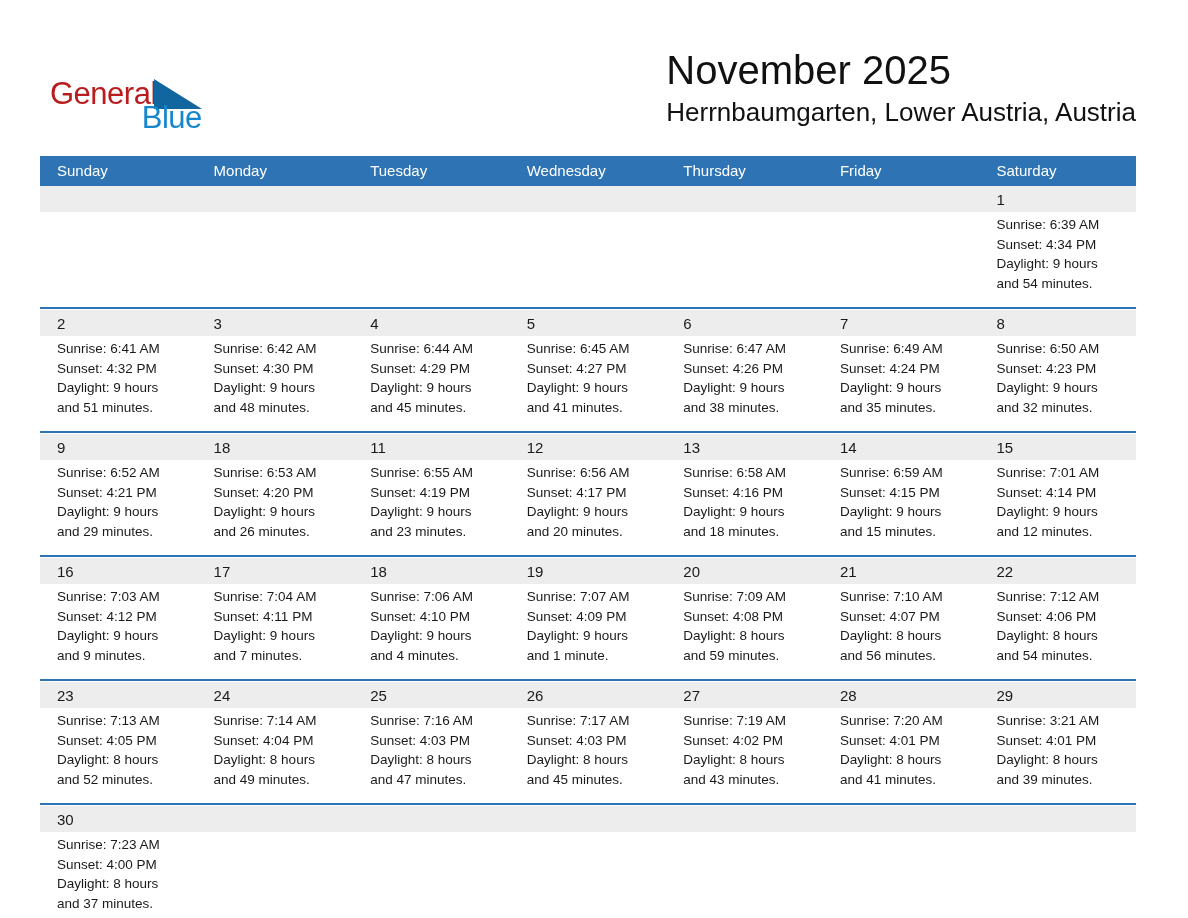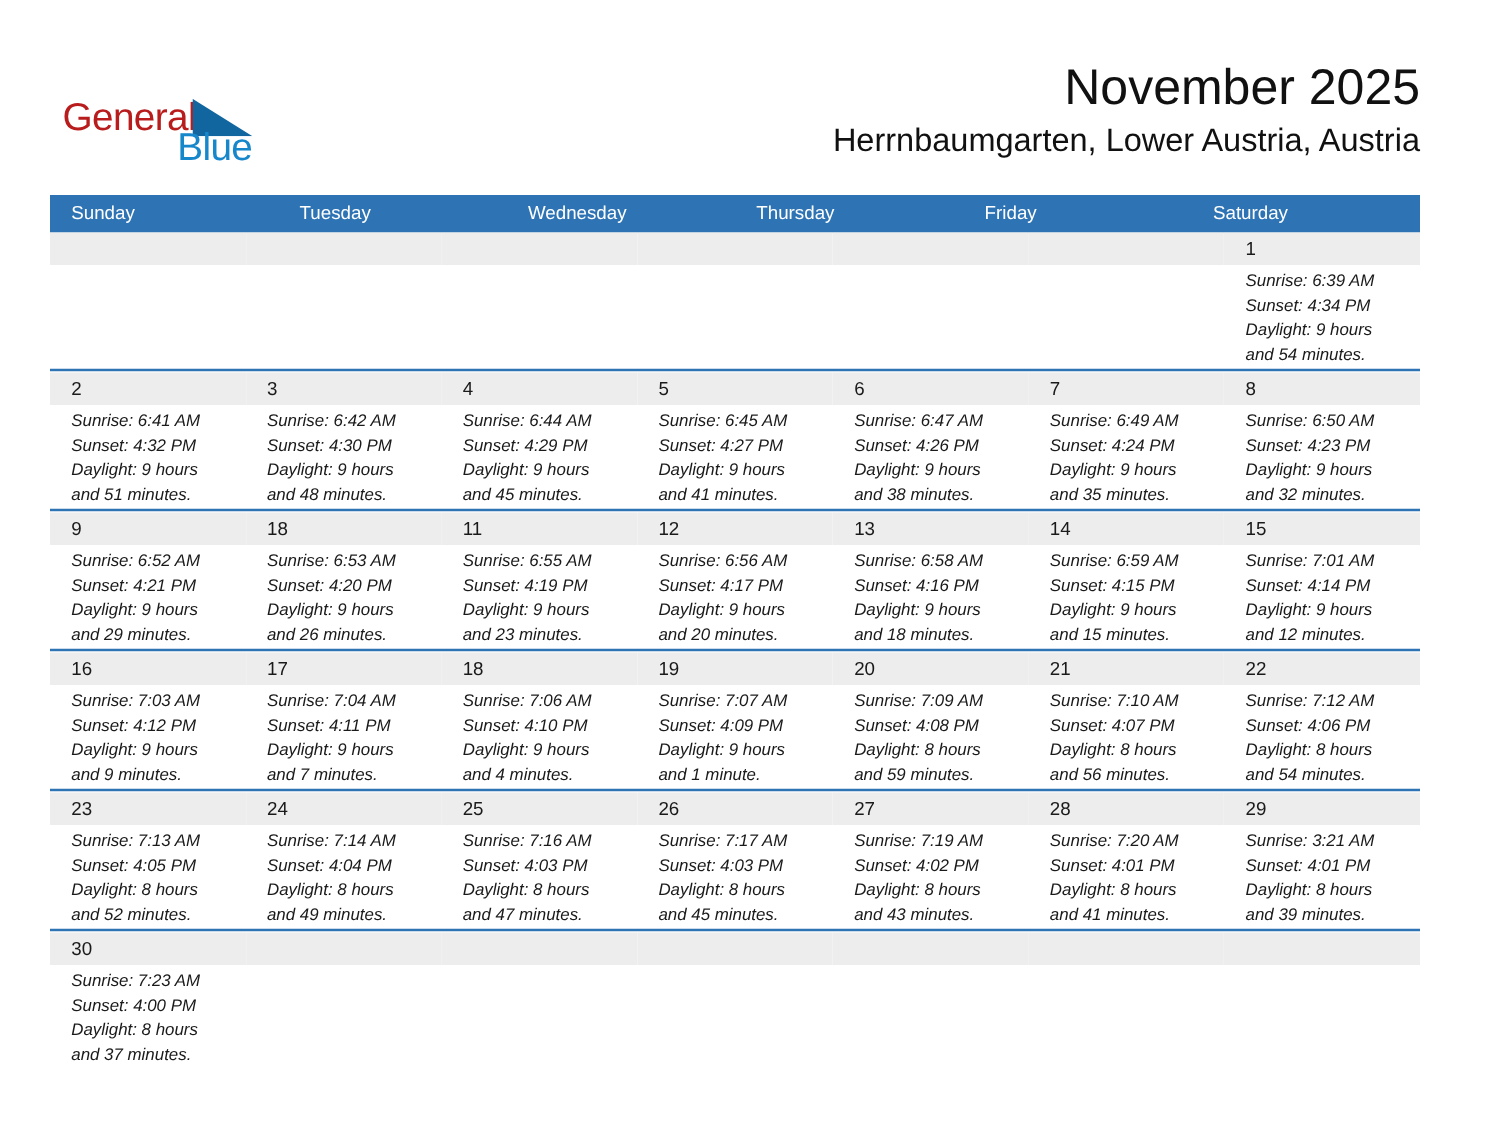--- a/index.html
+++ b/index.html
@@ -13,32 +13,32 @@
     width:1188px;height:918px;position:relative;
     font-family:"Liberation Sans", sans-serif;color:var(--ink);
     overflow:hidden;
   }
   
   .logo{position:absolute;left:50px;top:78px;}
   .logo-row{display:flex;align-items:flex-end;}
   .logo-general{font-size:31px;line-height:1;color:#b91c1c;letter-spacing:-0.5px;}
   .logo-triangle{width:48px;height:30px;margin-left:-3px;display:block;}
   .logo-blue{font-size:31px;line-height:1;text-align:right;margin-top:-7px;letter-spacing:-0.5px;}
-  .titles{position:absolute;right:52px;top:48px;text-align:right;}
+  .titles{position:absolute;right:52px;top:48px;}
   .title{font-size:40px;font-weight:normal;color:#111;line-height:1.1;}
   .subtitle{font-size:26px;color:#111;margin-top:5px;}
   
   .calendar{position:absolute;left:40px;top:156px;width:1096px;}
   .weekday-row{display:flex;background:var(--accent);height:30px;}
   .weekday-cell{flex:1;color:#fff;font-size:15px;line-height:30px;padding-left:17px;overflow:hidden;white-space:nowrap;}
   .week{display:flex;}
   .week + .week{border-top:2px solid var(--accent);padding-top:1px;}
   .cell{flex:1;min-width:0;}
   .day-strip{height:26px;background:var(--strip);font-size:15px;line-height:27px;padding-left:17px;}
-  .cell-body{padding:3px 4px 2px 17px;font-size:13.5px;line-height:19.5px;min-height:81px;font-style:italic;}
+  .cell-body{padding:3px 4px 14px 17px;font-size:13.5px;line-height:19.5px;min-height:81px;}
 </style>
 </head>
 <body>
 
 <div class="page">
 
   <div class="logo">
     <div class="logo-row">
       <span class="logo-general">General</span>
       <svg class="logo-triangle" viewBox="0 0 48 30" aria-hidden="true">
@@ -49,20 +49,21 @@
   </div>
 
   <div class="titles">
     <h1 class="title">November 2025</h1>
     <div class="subtitle">Herrnbaumgarten, Lower Austria, Austria</div>
   </div>
 
   <div class="calendar">
     <div class="weekday-row" id="weekday-row">
         <div class="weekday-cell">Sunday</div>
+        <div class="weekday-cell">Monday</div>
         <div class="weekday-cell">Tuesday</div>
         <div class="weekday-cell">Wednesday</div>
         <div class="weekday-cell">Thursday</div>
         <div class="weekday-cell">Friday</div>
         <div class="weekday-cell">Saturday</div>
       </div>
     <div id="weeks">
         <div class="week">
           <div class="cell">
             <div class="day-strip"></div>

